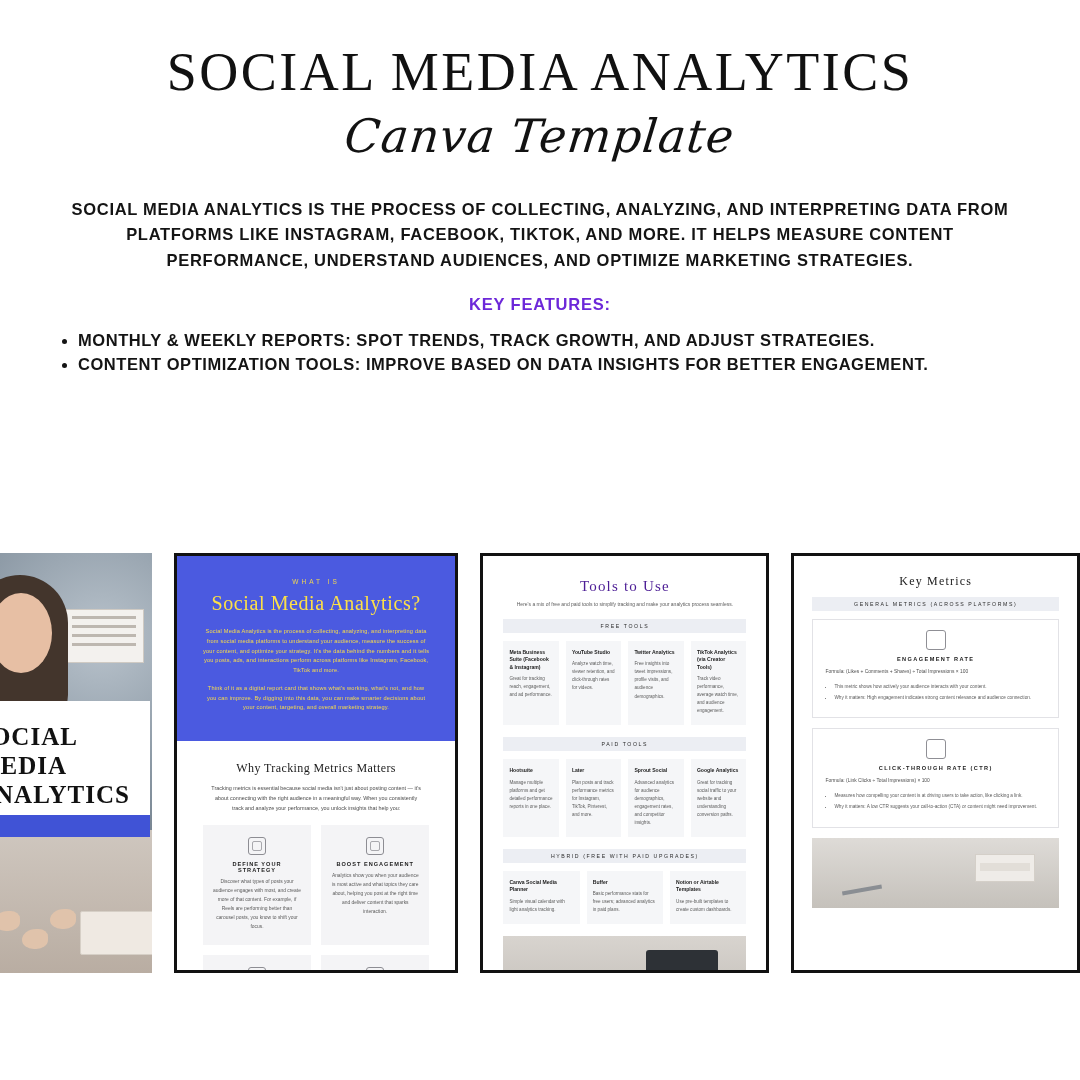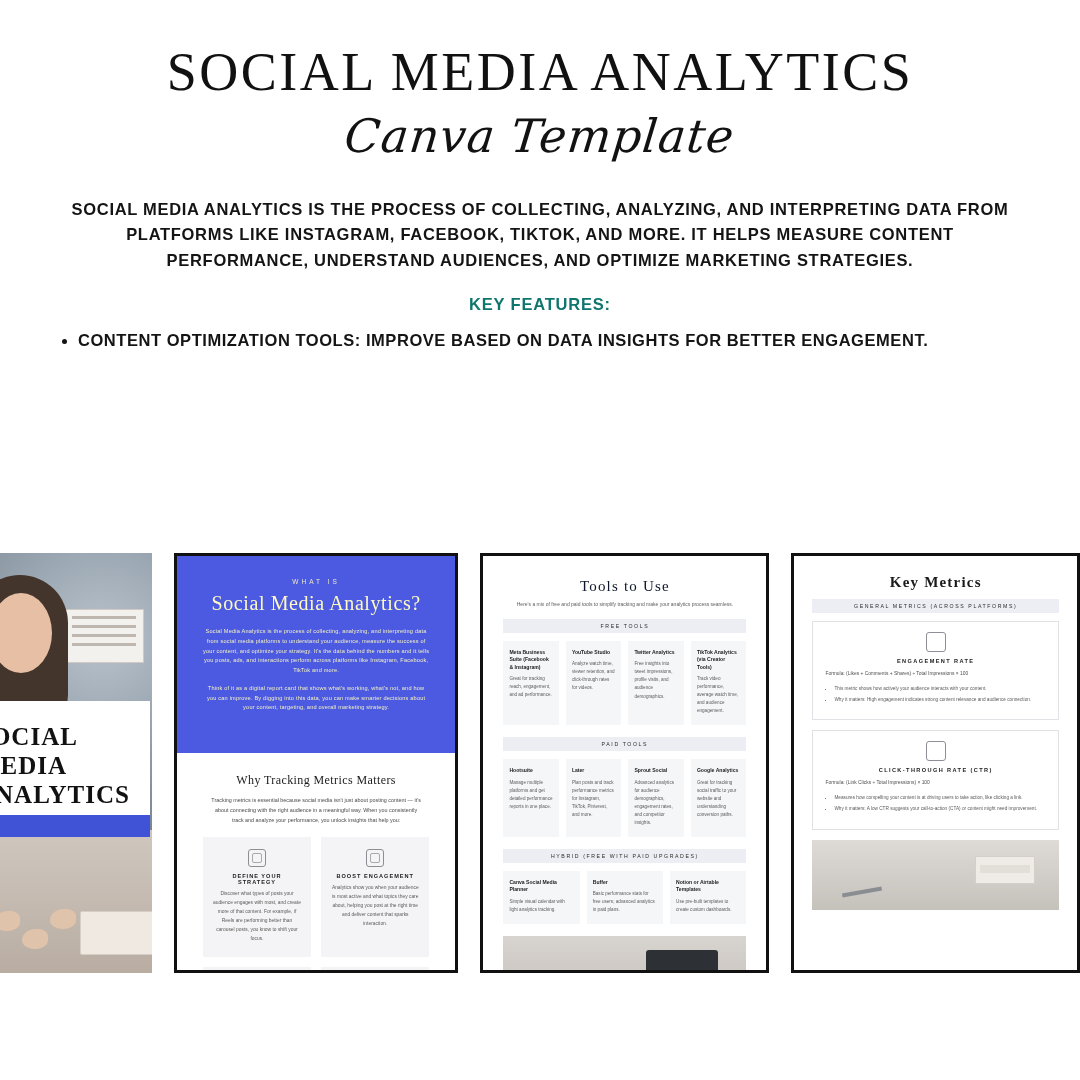--- a/index.html
+++ b/index.html
@@ -52,21 +52,21 @@
     color: #141414;
     text-transform: uppercase;
   }
 
   .key-features {
     margin-top: 22px;
     text-align: center;
     font-size: 16.5px;
     font-weight: bold;
     letter-spacing: 0.8px;
-    color: #0f766e;
+    color: #6d28d9;
     text-transform: uppercase;
   }
 
   
   ul.features {
     margin: 16px 34px 0 54px;
     padding: 0 0 0 24px;
     list-style: none;
   }
   ul.features li {
@@ -222,22 +222,22 @@
     border-radius: 60% 40% 50% 50%;
   }
   .p1 { left: 6px;  bottom: 30px; }
   .p2 { left: 34px; bottom: 12px; }
   .p3 { left: 62px; bottom: 32px; }
 
   
   .card-blue { width: 320px; }
   .blue-hero {
     background: #4b5ae0;
-    color: #fef9c3;
-    padding: 22px 26px 32px 26px;
+    color: #fde047;
+    padding: 22px 26px 20px 26px;
     text-align: center;
   }
   .blue-hero .kicker {
     font-size: 6.5px;
     letter-spacing: 3px;
     opacity: .9;
     text-transform: uppercase;
   }
   .blue-hero h2 {
     margin: 7px 0 12px 0;
@@ -311,21 +311,21 @@
 
   
   .card-tools { width: 320px; padding: 18px 20px; }
   .card-tools h2 {
     margin: 4px 0 6px 0;
     text-align: center;
     font-family: "Liberation Serif", serif;
     font-size: 15px;
     font-weight: 400;
     letter-spacing: 1.2px;
-    color: #0f172a;
+    color: #4c1d95;
   }
   .card-tools .sub {
     text-align: center;
     font-size: 5px;
     color: #5c5c5c;
     margin-bottom: 12px;
   }
   .band {
     background: #eceef3;
     text-align: center;
@@ -388,22 +388,22 @@
     border-radius: 3px;
     transform: rotate(-6deg);
   }
 
   
   .card-metrics { width: 320px; padding: 16px 18px; }
   .card-metrics h2 {
     margin: 2px 0 8px 0;
     text-align: center;
     font-family: "Liberation Serif", serif;
-    font-size: 15px;
-    font-weight: 700;
+    font-size: 12px;
+    font-weight: 400;
     letter-spacing: 1.2px;
     color: #1b1b1b;
   }
   .metric-block {
     border: 1px solid #e2e2e6;
     padding: 10px 12px 12px 12px;
     margin-bottom: 10px;
   }
   .metric-block .mico {
     width: 18px; height: 18px;
@@ -467,20 +467,21 @@
 
 <div class="header">
   <div class="title-main">Social Media Analytics</div>
   <div class="title-script">Canva Template</div>
 </div>
 
 <div class="intro">Social media analytics is the process of collecting, analyzing, and interpreting data from platforms like Instagram, Facebook, TikTok, and more. It helps measure content performance, understand audiences, and optimize marketing strategies.</div>
 <div class="key-features">Key Features:</div>
 
 <ul class="features">
+  <li>Monthly &amp; Weekly Reports: Spot trends, track growth, and adjust strategies.</li>
   <li>Content Optimization Tools: Improve based on data insights for better engagement.</li>
 </ul>
 
 <div class="mockups">
 
   <div class="card card-photo">
     <div class="photo-top"></div>
     <div class="photo-bottom"></div>
     <div class="screen-note">
       <i></i>

